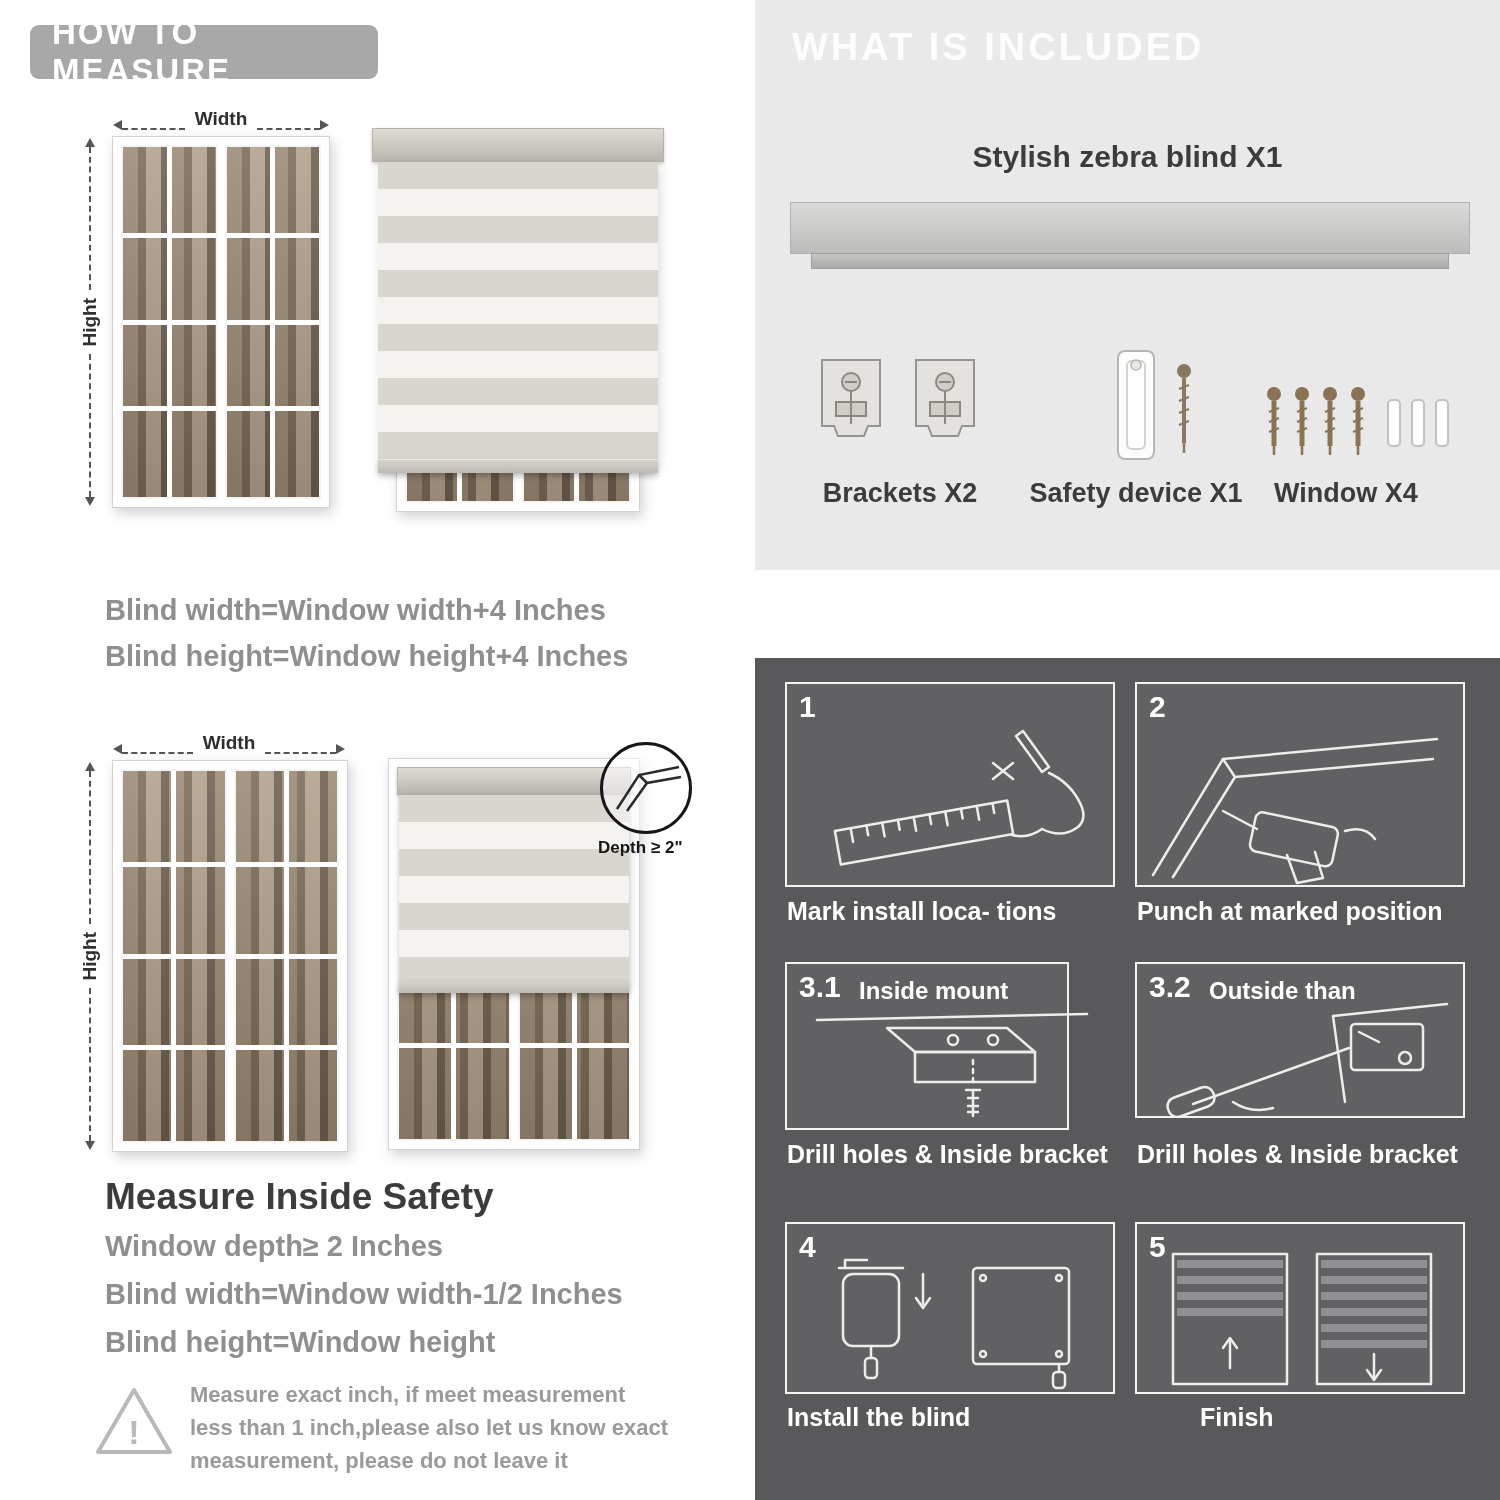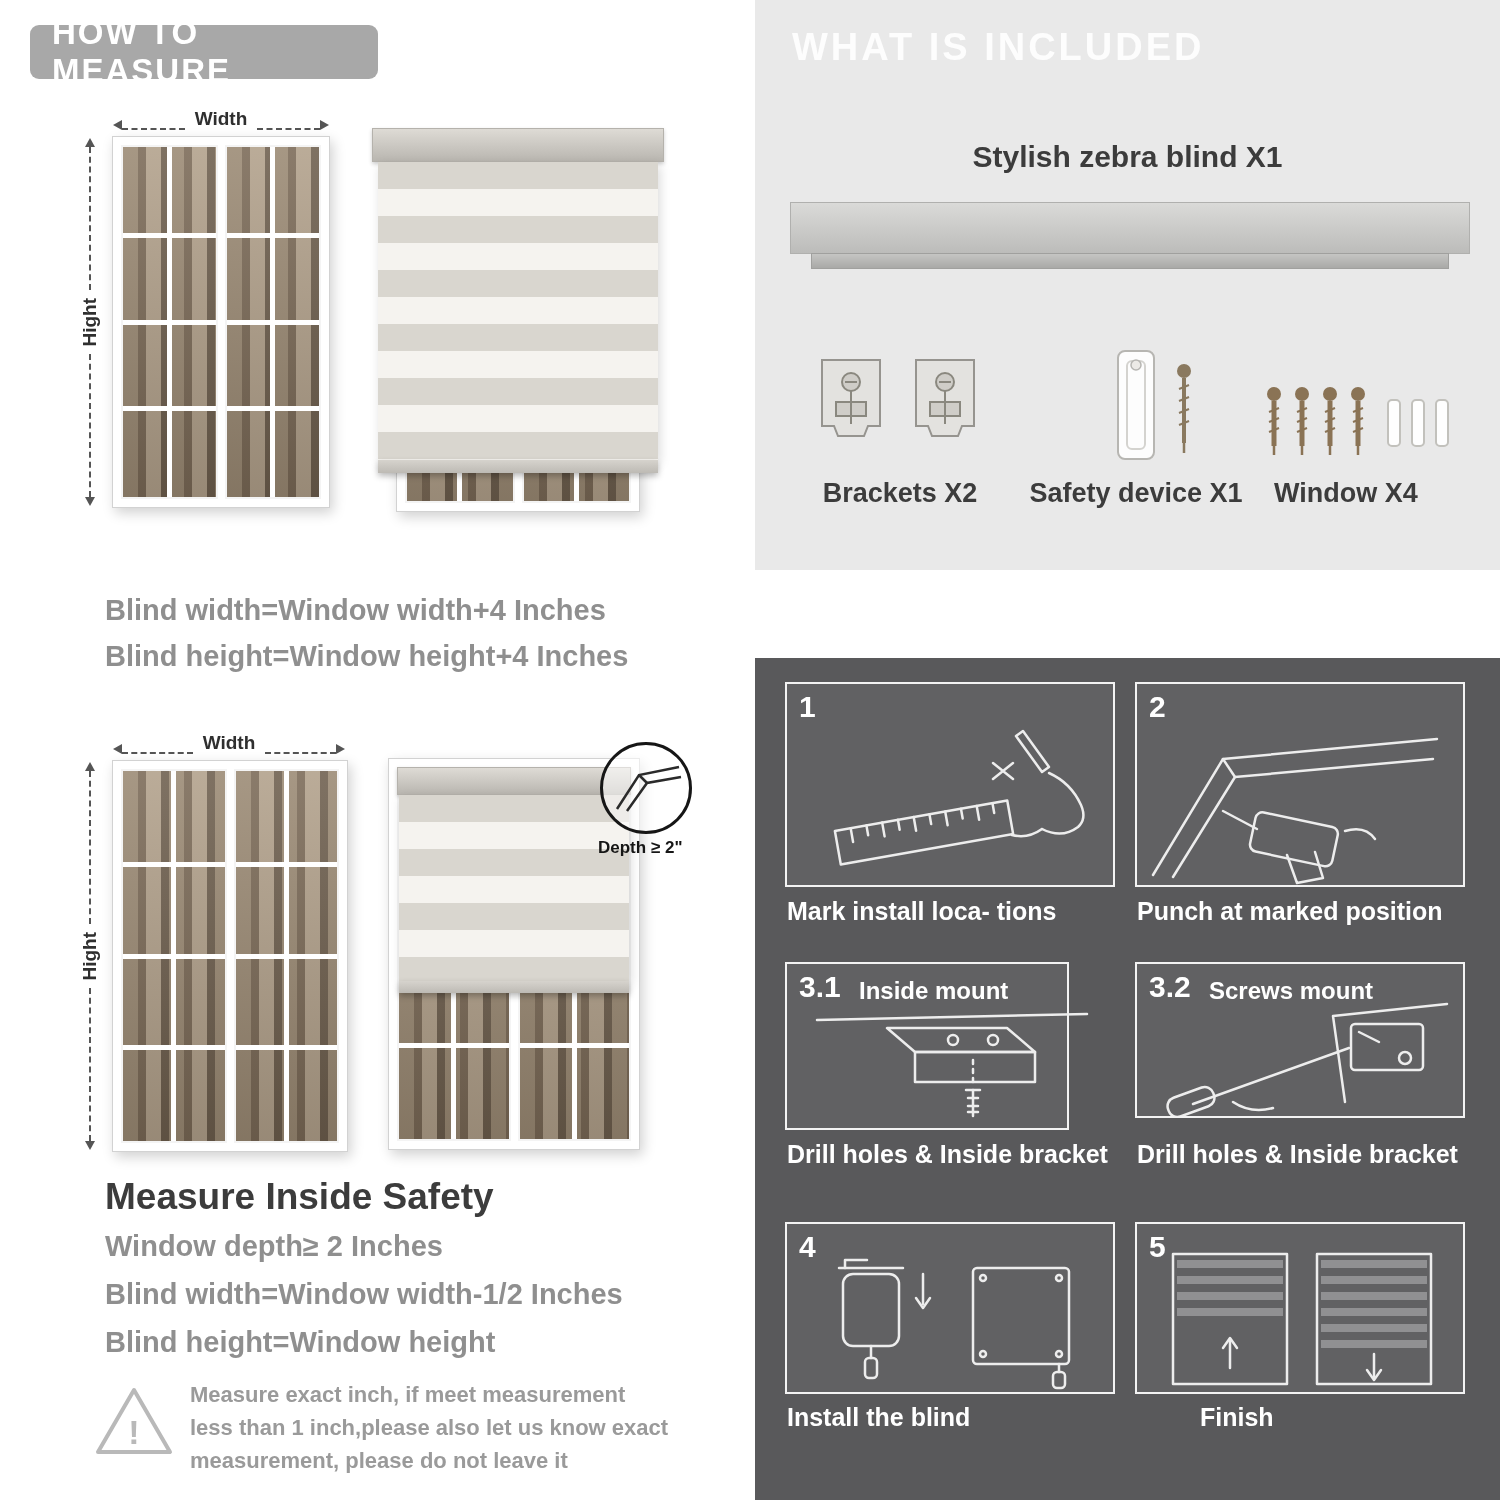--- a/index.html
+++ b/index.html
@@ -322,21 +322,21 @@
         <path d="M179 80 h14"></path>
         <path d="M181 88 h10 M181 96 h10 M181 102 h10"></path>
         <path d="M186 72 v-24" stroke-dasharray="4 5"></path>
       </g>
     </svg>
   </div>
   <div class="abs step-caption" style="left:787px;top:1140px">Drill holes &amp;  Inside bracket</div>
 
   <div class="abs step-box" style="left:1135px;top:962px;width:330px;height:156px">
     <span class="step-num">3.2</span>
-    <span class="step-label">Screws mount</span>
+    <span class="step-label">Outside than</span>
     <svg class="step-art" width="326" height="118" viewBox="0 0 326 118">
       <g stroke="#ededed" stroke-width="2.5" fill="none" stroke-linecap="round" stroke-linejoin="round">
         <path d="M310 6 L196 18 L208 104"></path>
         <rect x="214" y="26" width="72" height="46" rx="4"></rect>
         <circle cx="268" cy="60" r="6"></circle>
         <path d="M222 34 l20 10"></path>
         <path d="M56 106 L212 50"></path>
         <rect x="30" y="94" width="48" height="20" rx="9" transform="rotate(-20 54 104)"></rect>
         <path d="M96 104 q18 12 40 6"></path>
       </g>

